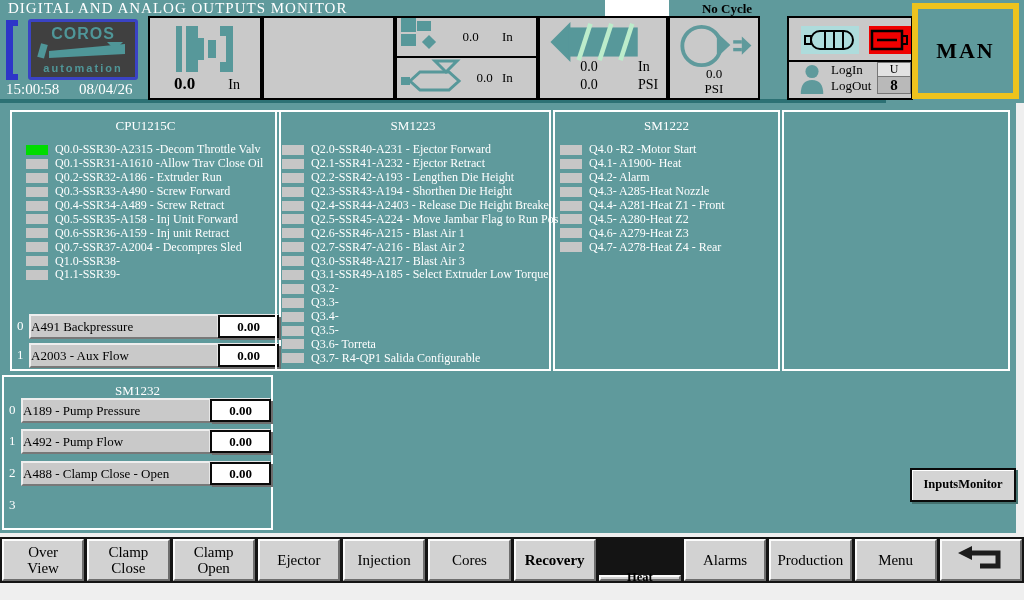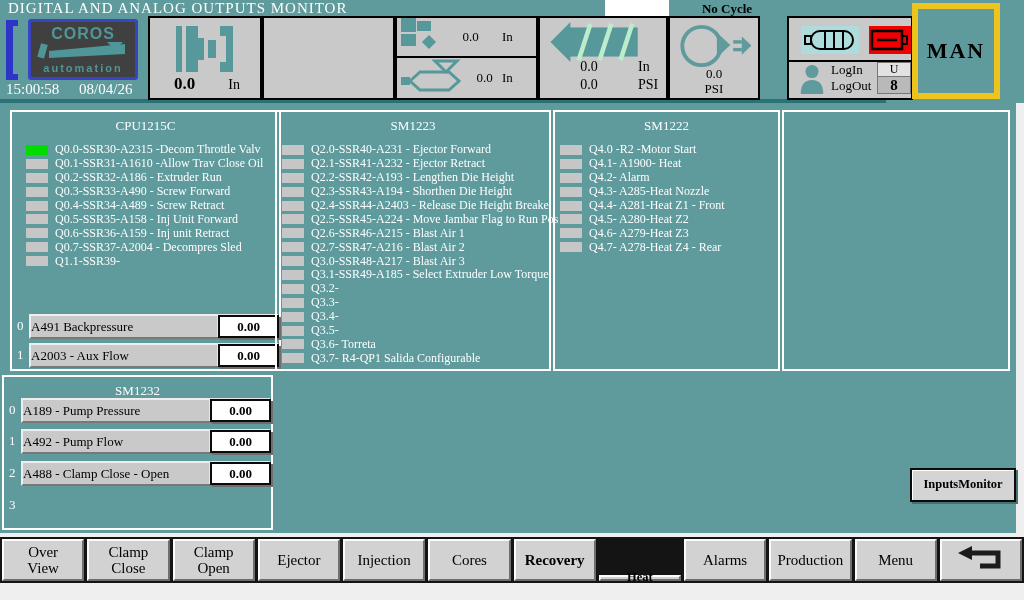--- a/index.html
+++ b/index.html
@@ -45,21 +45,21 @@
   #login-top { height:44px; border-bottom:2px solid #000; position:relative; }
   .barrel-patch { position:absolute; left:12px; top:8px; width:58px; height:28px; background:#aedcdc; display:flex; align-items:center; justify-content:center; }
   .heater-patch { position:absolute; left:80px; top:8px; width:42px; height:28px; background:#f00000; display:flex; align-items:center; justify-content:center; }
   #login-bottom { height:34px; position:relative; }
   #user-icon-wrap { position:absolute; left:10px; top:2px; }
   #login-labels { position:absolute; left:42px; top:0; font-size:13px; line-height:16px; }
   #user-box { position:absolute; left:88px; top:0; width:34px; }
   #user-box .u { height:15px; background:#e2e2e2; border:1px solid #777; font-size:12px; text-align:center; line-height:13px; }
   #user-box .lvl { height:17px; background:#b9b9b9; border:1px solid #777; border-top:none; font-size:15px; font-weight:bold; text-align:center; line-height:16px; }
 
-  #man-button { position:absolute; left:912px; top:3px; width:88px; height:96px; background:#5f9a9c; border:6px solid #eec31e; display:flex; align-items:center; justify-content:center; font-size:22px; font-weight:bold; letter-spacing:2px; }
+  #man-button { position:absolute; left:912px; top:3px; width:107px; height:96px; background:#5f9a9c; border:6px solid #eec31e; display:flex; align-items:center; justify-content:center; font-size:22px; font-weight:bold; letter-spacing:2px; }
 
   
   #logo-bracket { position:absolute; left:6px; top:20px; width:12px; height:60px; border-left:7px solid #2d35c8; border-top:6px solid #2d35c8; border-bottom:6px solid #2d35c8; }
   #logo-box { position:absolute; left:28px; top:19px; width:110px; height:61px; background:#404040; border:3px solid #3a43c4; border-radius:3px; overflow:hidden; }
   #logo-brand { position:absolute; left:0; top:3px; width:100%; text-align:center; font-family:"Liberation Sans", sans-serif; font-weight:bold; font-size:16px; color:#4f9698; letter-spacing:1px; }
   #logo-wedge { position:absolute; left:6px; top:20px; }
   #logo-sub { position:absolute; left:0; bottom:3px; width:100%; text-align:center; font-family:"Liberation Sans", sans-serif; font-weight:bold; font-size:11px; color:#4f9698; letter-spacing:2px; }
   #clock { position:absolute; left:6px; top:81px; color:#fff; font-size:15px; white-space:nowrap; }
   #clock .date { margin-left:16px; }
 
@@ -284,20 +284,24 @@
         <div class="outrow">
           <span class="led"></span>
           <span class="outlabel">Q0.6-SSR36-A159 - Inj unit Retract</span>
         </div>
         <div class="outrow">
           <span class="led"></span>
           <span class="outlabel">Q0.7-SSR37-A2004 - Decompres Sled</span>
         </div>
         <div class="outrow">
           <span class="led"></span>
+          <span class="outlabel">Q1.0-SSR38-</span>
+        </div>
+        <div class="outrow">
+          <span class="led"></span>
           <span class="outlabel">Q1.1-SSR39-</span>
         </div>
       </div>
     <div class="arow" style="top:202px;">
       <span class="aindex">0</span>
       <span class="aplate">A491 Backpressure</span>
       <span class="avalue">0.00</span>
     </div>
     <div class="arow" style="top:231px;">
       <span class="aindex">1</span>

